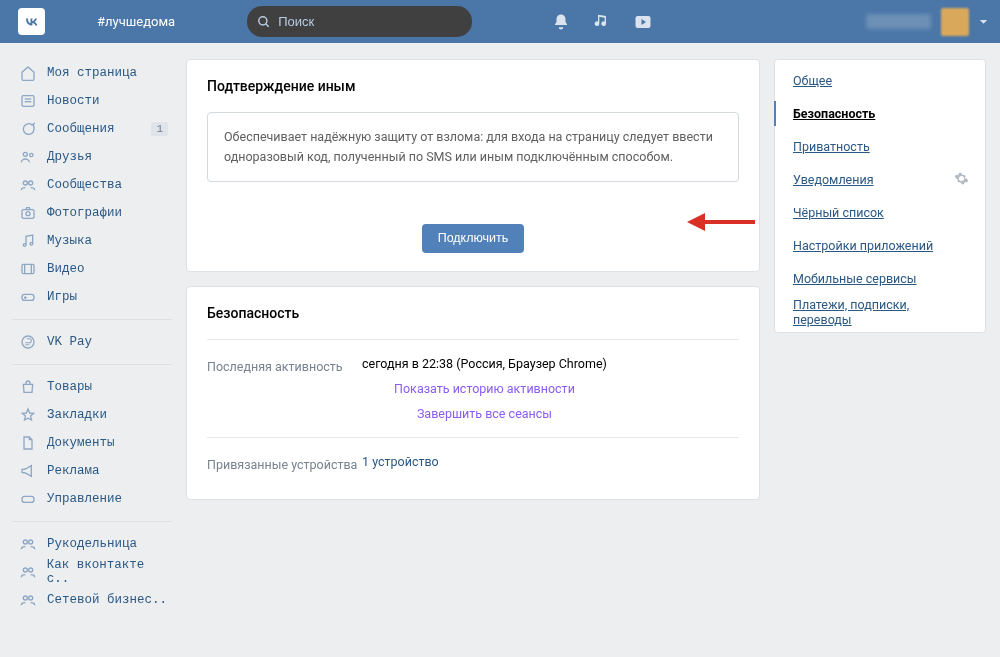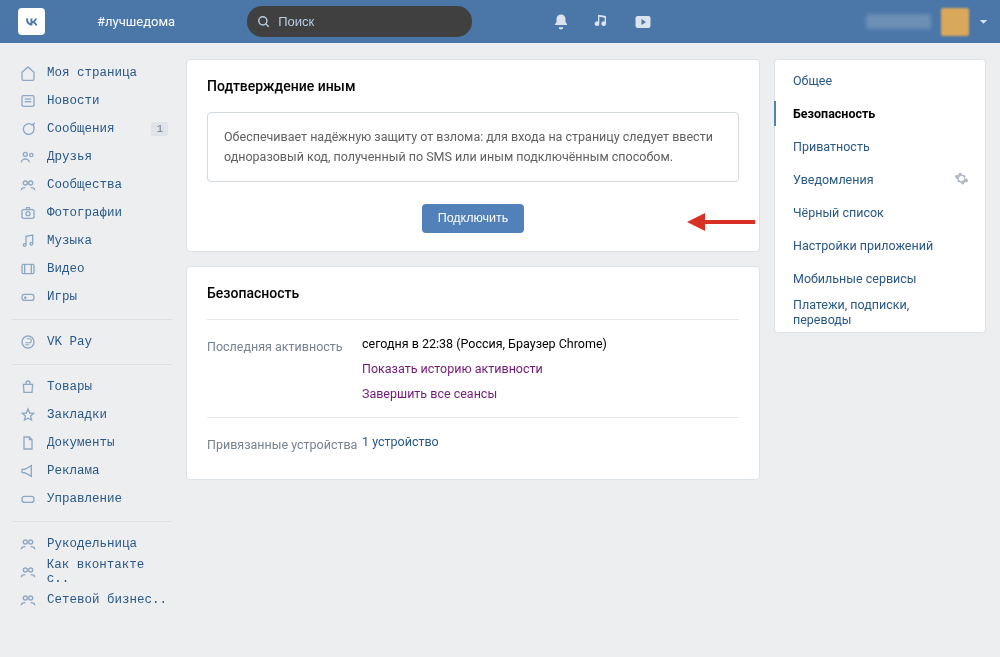--- a/index.html
+++ b/index.html
@@ -110,48 +110,50 @@
   .connect-wrap { text-align: center; margin-top: 22px; position: relative; }
   .btn-primary {
     display: inline-block;
     background: #5181b8;
     color: #fff;
     border: none;
     border-radius: 4px;
     padding: 7px 16px 8px;
     font-size: 12.5px;
     cursor: pointer;
+    margin-top: 20px;
   }
   .red-arrow {
     position: absolute; left: 480px; top: 6px;
     pointer-events: none;
   }
   .sec-row { display: flex; border-top: 1px solid #e7e8ec; padding: 16px 0 0; font-size: 12.5px; }
   .sec-row.first { border-top: 1px solid #e7e8ec; }
   .sec-label { width: 155px; color: #77838f; flex: 0 0 auto; line-height: 1.7; }
   .sec-body { color: #000; }
-  .sec-body .link { color: #701a75; cursor: pointer; display: block; margin-top: 10px; }
+  .sec-body .link { color: #8b5cf6; cursor: pointer; display: block; margin-top: 10px; text-align: center; }
   .sec-body .link2 { color: #2a5885; cursor: pointer; }
 
   
   .right { width: 212px; flex: 0 0 auto; }
   .panel {
     background: #fff;
     border: 1px solid #dce1e6;
     border-radius: 4px;
     padding: 4px 0;
   }
   .r-item {
     display: flex; align-items: center;
     padding: 0 16px 0 18px;
     height: 33px;
     color: #2a5885;
     font-size: 12.5px;
     cursor: pointer;
     position: relative;
+    text-decoration: underline;
   }
   .r-item.active {
     color: #000; font-weight: 700;
   }
   .r-item.active::before {
     content: "";
     position: absolute; left: -1px; top: 4px; bottom: 4px;
     width: 2px; background: #5181b8;
   }
   .r-item .gear { margin-left: auto; color: #b3bac1; }

